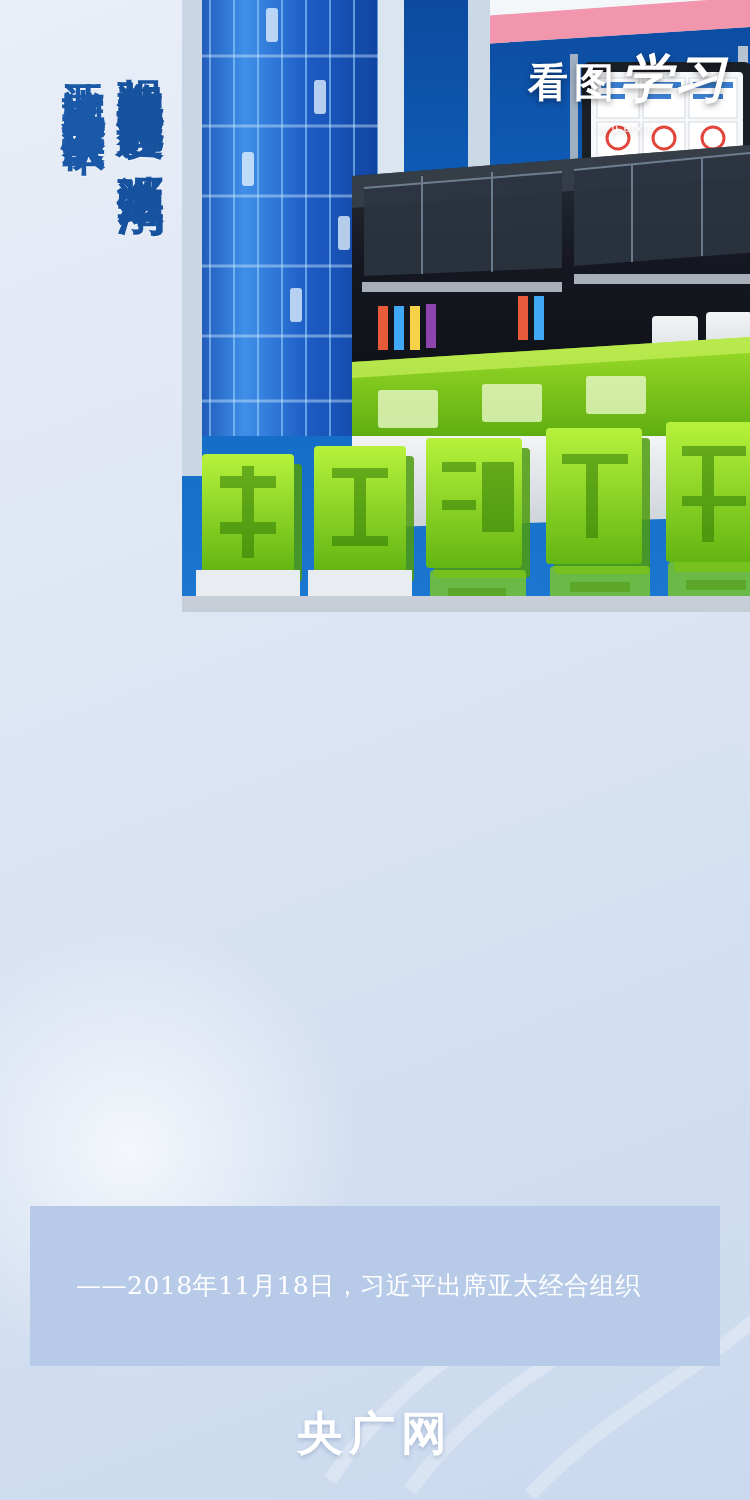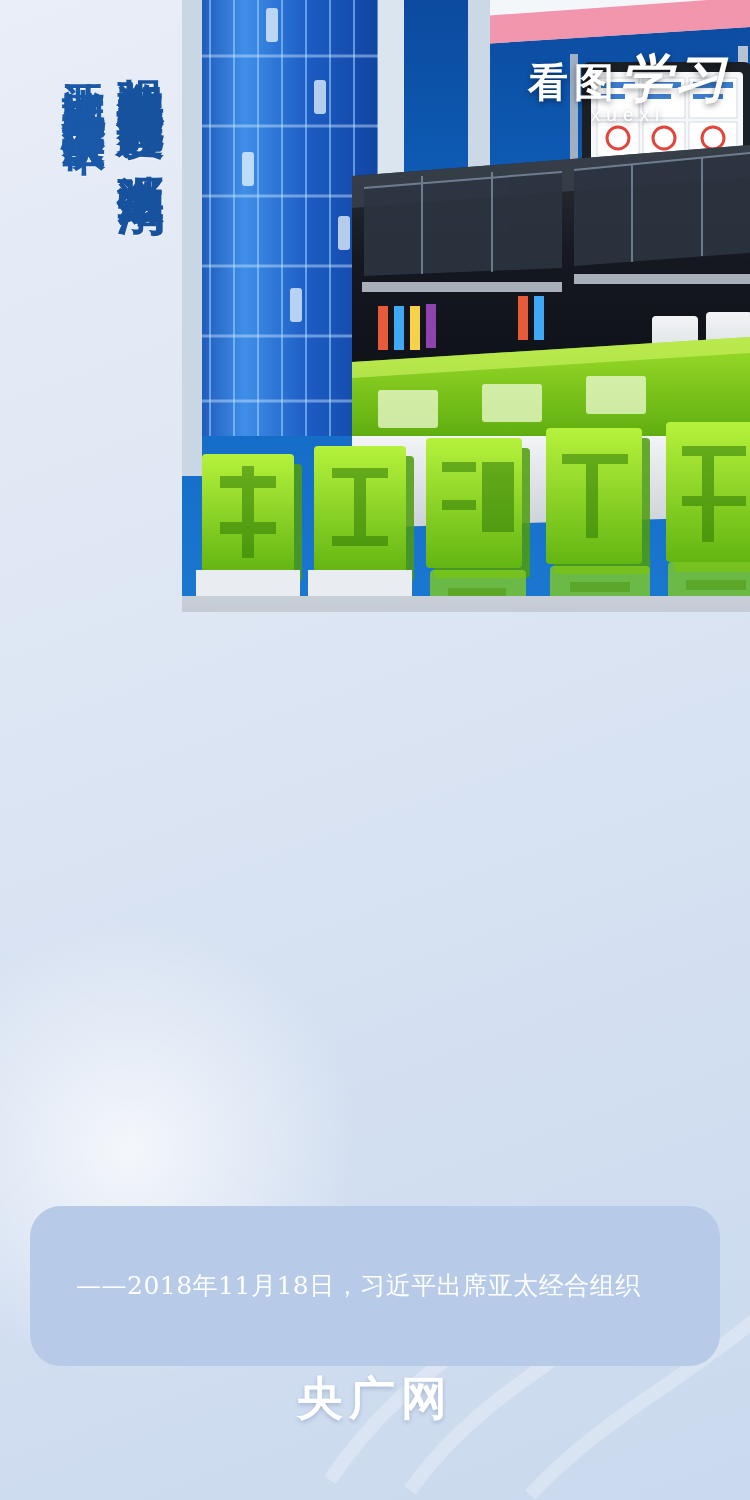--- a/index.html
+++ b/index.html
@@ -111,23 +111,23 @@
     gap: 4px;
   }
   .brandmark .bm-big {
     font-size: 52px;
     font-style: italic;
     font-weight: bold;
     text-align: center;
   }
   .brandmark .bm-pinyin {
     font-family: "Liberation Sans", sans-serif;
-    font-size: 19px;
+    font-size: 11px;
     letter-spacing: 6px;
-    margin-top: 0;
+    margin-top: 18px;
     font-weight: normal;
   }
 
   
   .quote {
     position: absolute;
     left: 186px;
     top: 872px;
     width: 540px;
     font-family: "DejaVu Serif", "Liberation Serif", serif;
@@ -144,38 +144,38 @@
     left: 30px;
     top: 1206px;
     width: 690px;
     height: 160px;
     background: #b7cbe8;
     display: flex;
     flex-direction: column;
     justify-content: center;
     padding: 0 46px;
     box-sizing: border-box;
-    border-radius: 31px;
   }
   .attrib-line {
     font-family: "DejaVu Serif", "Liberation Serif", serif;
     font-size: 25px;
     line-height: 1.65;
     color: #ffffff;
     letter-spacing: 0.5px;
   }
 
   
   .footer {
     position: absolute;
     left: 0;
     bottom: 0;
     width: 750px;
     height: 132px;
     display: flex;
+    align-items: center;
     justify-content: center;
   }
   .footer-logo {
     font-family: "DejaVu Serif", "Liberation Serif", serif;
     font-size: 46px;
     font-weight: bold;
     color: #ffffff;
     letter-spacing: 6px;
     text-shadow: 0 2px 4px rgba(40,70,120,0.25);
   }

